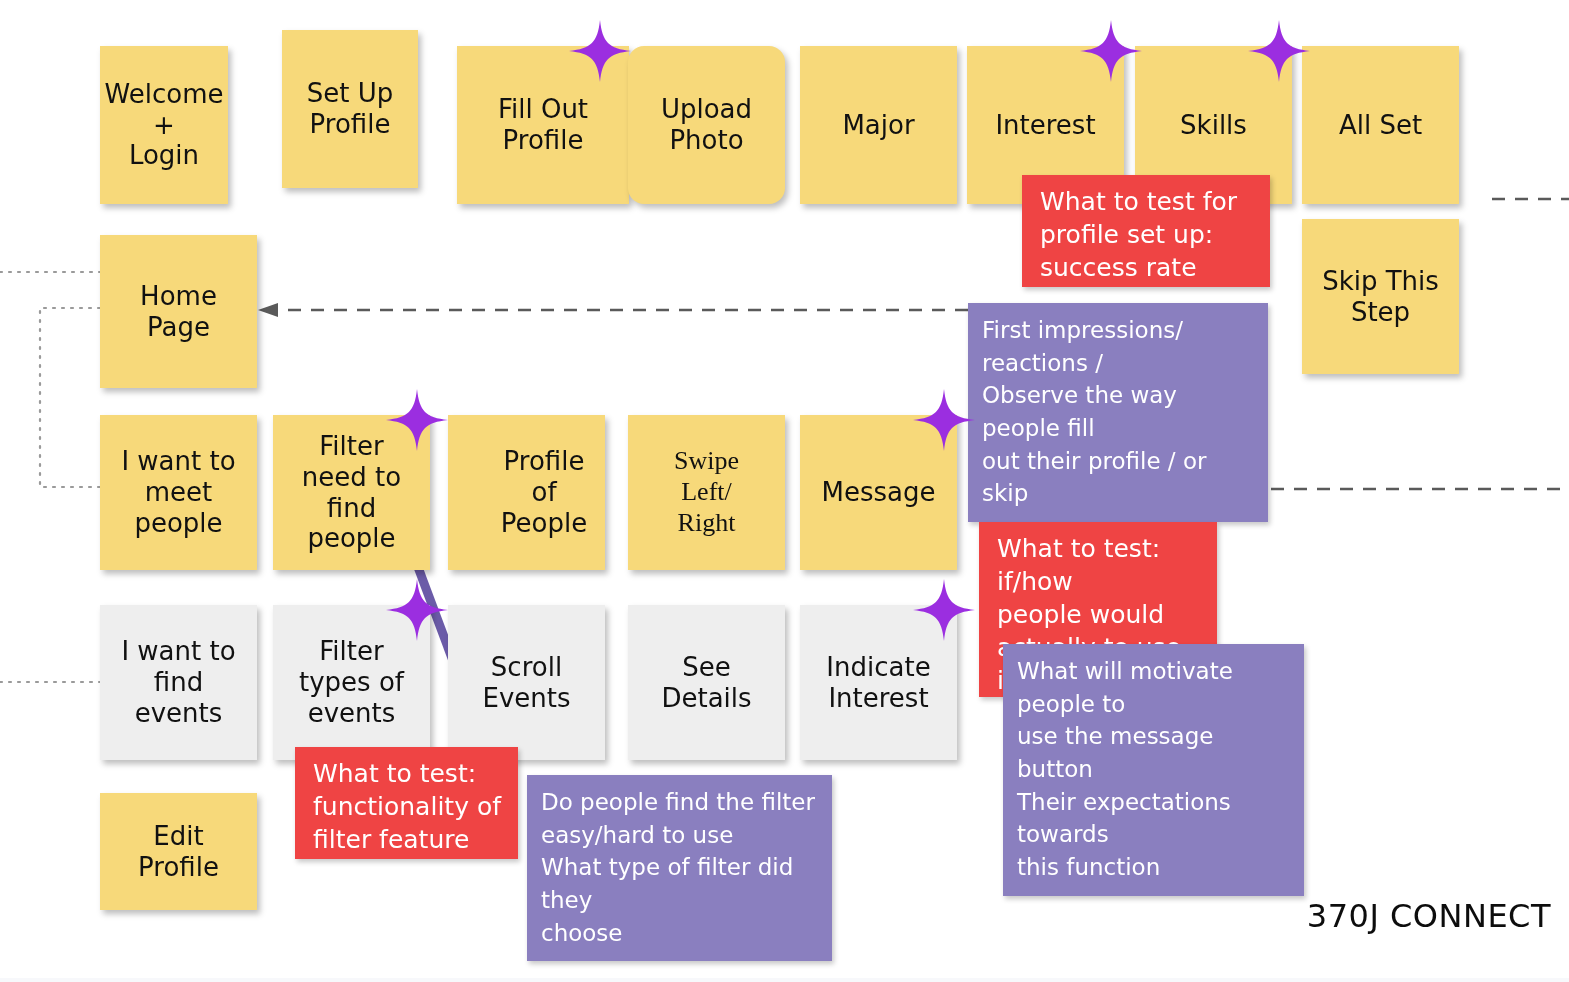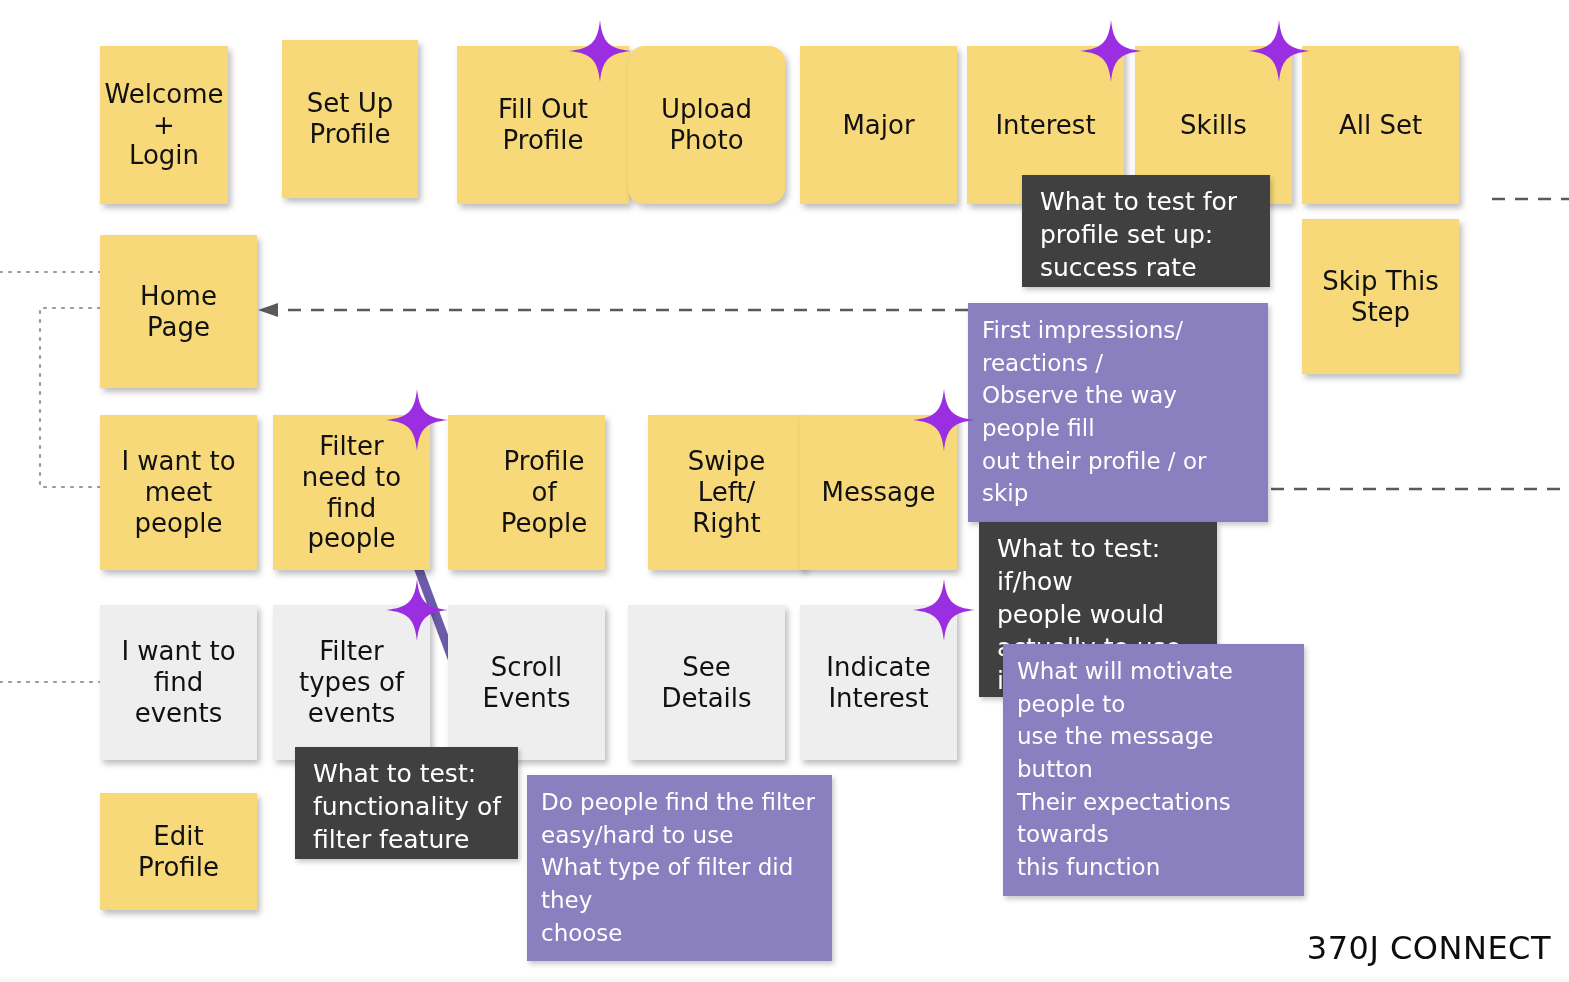--- a/index.html
+++ b/index.html
@@ -39,21 +39,21 @@
 
   
   .callout {
     position: absolute;
     color: #ffffff;
     font-family: "DejaVu Sans", sans-serif;
     white-space: pre-line;
     box-shadow: 2px 3px 5px rgba(0,0,0,0.22);
   }
   .callout.grayc {
-    background: #404040;
+    background: #ef4444;
     font-size: 25px;
     line-height: 1.32;
     padding: 10px 14px 0 18px;
   }
   .callout.purplec {
     background: #8A7FBF;
     font-size: 23px;
     line-height: 1.42;
     padding: 11px 14px 12px 14px;
   }
@@ -74,21 +74,20 @@
   
   #brand {
     position: absolute;
     right: 18px;
     top: 897px;
     font-family: "DejaVu Sans", sans-serif;
     font-size: 32px;
     letter-spacing: 0.5px;
     color: #0d0d0d;
     white-space: nowrap;
-    margin-top: 32px;
   }
 </style>
 </head>
 <body>
 
 <div id="board">
 
   <svg id="wires" viewBox="0 0 1569 982" width="1569" height="982" aria-hidden="true">
 
     <g>
@@ -116,21 +115,21 @@
     <g>
       <path d="M 409 543 L 487 752" fill="none" stroke="#6B5BA8" stroke-width="9" stroke-linecap="butt"></path>
       <path d="M 463 735 L 499 784 L 501 726 L 483 745 Z" fill="#6B5BA8"></path>
     </g>
   </svg>
 
   <div id="notes-layer">
       <div class="note yellow" style="left: 100px; top: 46px; width: 128px; height: 158px;">Welcome
 +
 Login</div>
-      <div class="note yellow" style="left: 282px; top: 40px; width: 136px; height: 158px;">Set Up
+      <div class="note yellow" style="left: 282px; top: 30px; width: 136px; height: 158px;">Set Up
 Profile</div>
       <div class="note yellow" style="left: 457px; top: 46px; width: 172px; height: 158px;">Fill Out
 Profile</div>
       <div class="note yellow" style="left: 628px; top: 46px; width: 157px; height: 158px; border-radius: 16px;">Upload
 Photo</div>
       <div class="note yellow" style="left: 800px; top: 46px; width: 157px; height: 158px;">Major</div>
       <div class="note yellow" style="left: 967px; top: 46px; width: 157px; height: 158px;">Interest</div>
       <div class="note yellow" style="left: 1135px; top: 46px; width: 157px; height: 158px;">Skills</div>
       <div class="note yellow" style="left: 1302px; top: 46px; width: 157px; height: 158px;">All Set</div>
       <div class="note yellow" style="left: 1302px; top: 219px; width: 157px; height: 155px;">Skip This
@@ -139,21 +138,21 @@
 Page</div>
       <div class="note yellow" style="left: 100px; top: 415px; width: 157px; height: 155px;">I want to
 meet
 people</div>
       <div class="note yellow" style="left: 273px; top: 415px; width: 157px; height: 155px;">Filter
 need to
 find
 people</div>
       <div class="note yellow" style="left: 448px; top: 415px; width: 157px; height: 155px; padding-left: 41px;">Profile of
 People</div>
-      <div class="note yellow" style="left: 648px; top: 415px; width: 157px; height: 155px;">Swipe
+      <div class="note yellow" style="left: 628px; top: 415px; width: 157px; height: 155px; font-family: Liberation Serif, serif;">Swipe
 Left/
 Right</div>
       <div class="note yellow" style="left: 800px; top: 415px; width: 157px; height: 155px;">Message</div>
       <div class="note gray" style="left: 100px; top: 605px; width: 157px; height: 155px;">I want to
 find
 events</div>
       <div class="note gray" style="left: 273px; top: 605px; width: 157px; height: 155px;">Filter
 types of
 events</div>
       <div class="note gray" style="left: 448px; top: 605px; width: 157px; height: 155px;">Scroll

